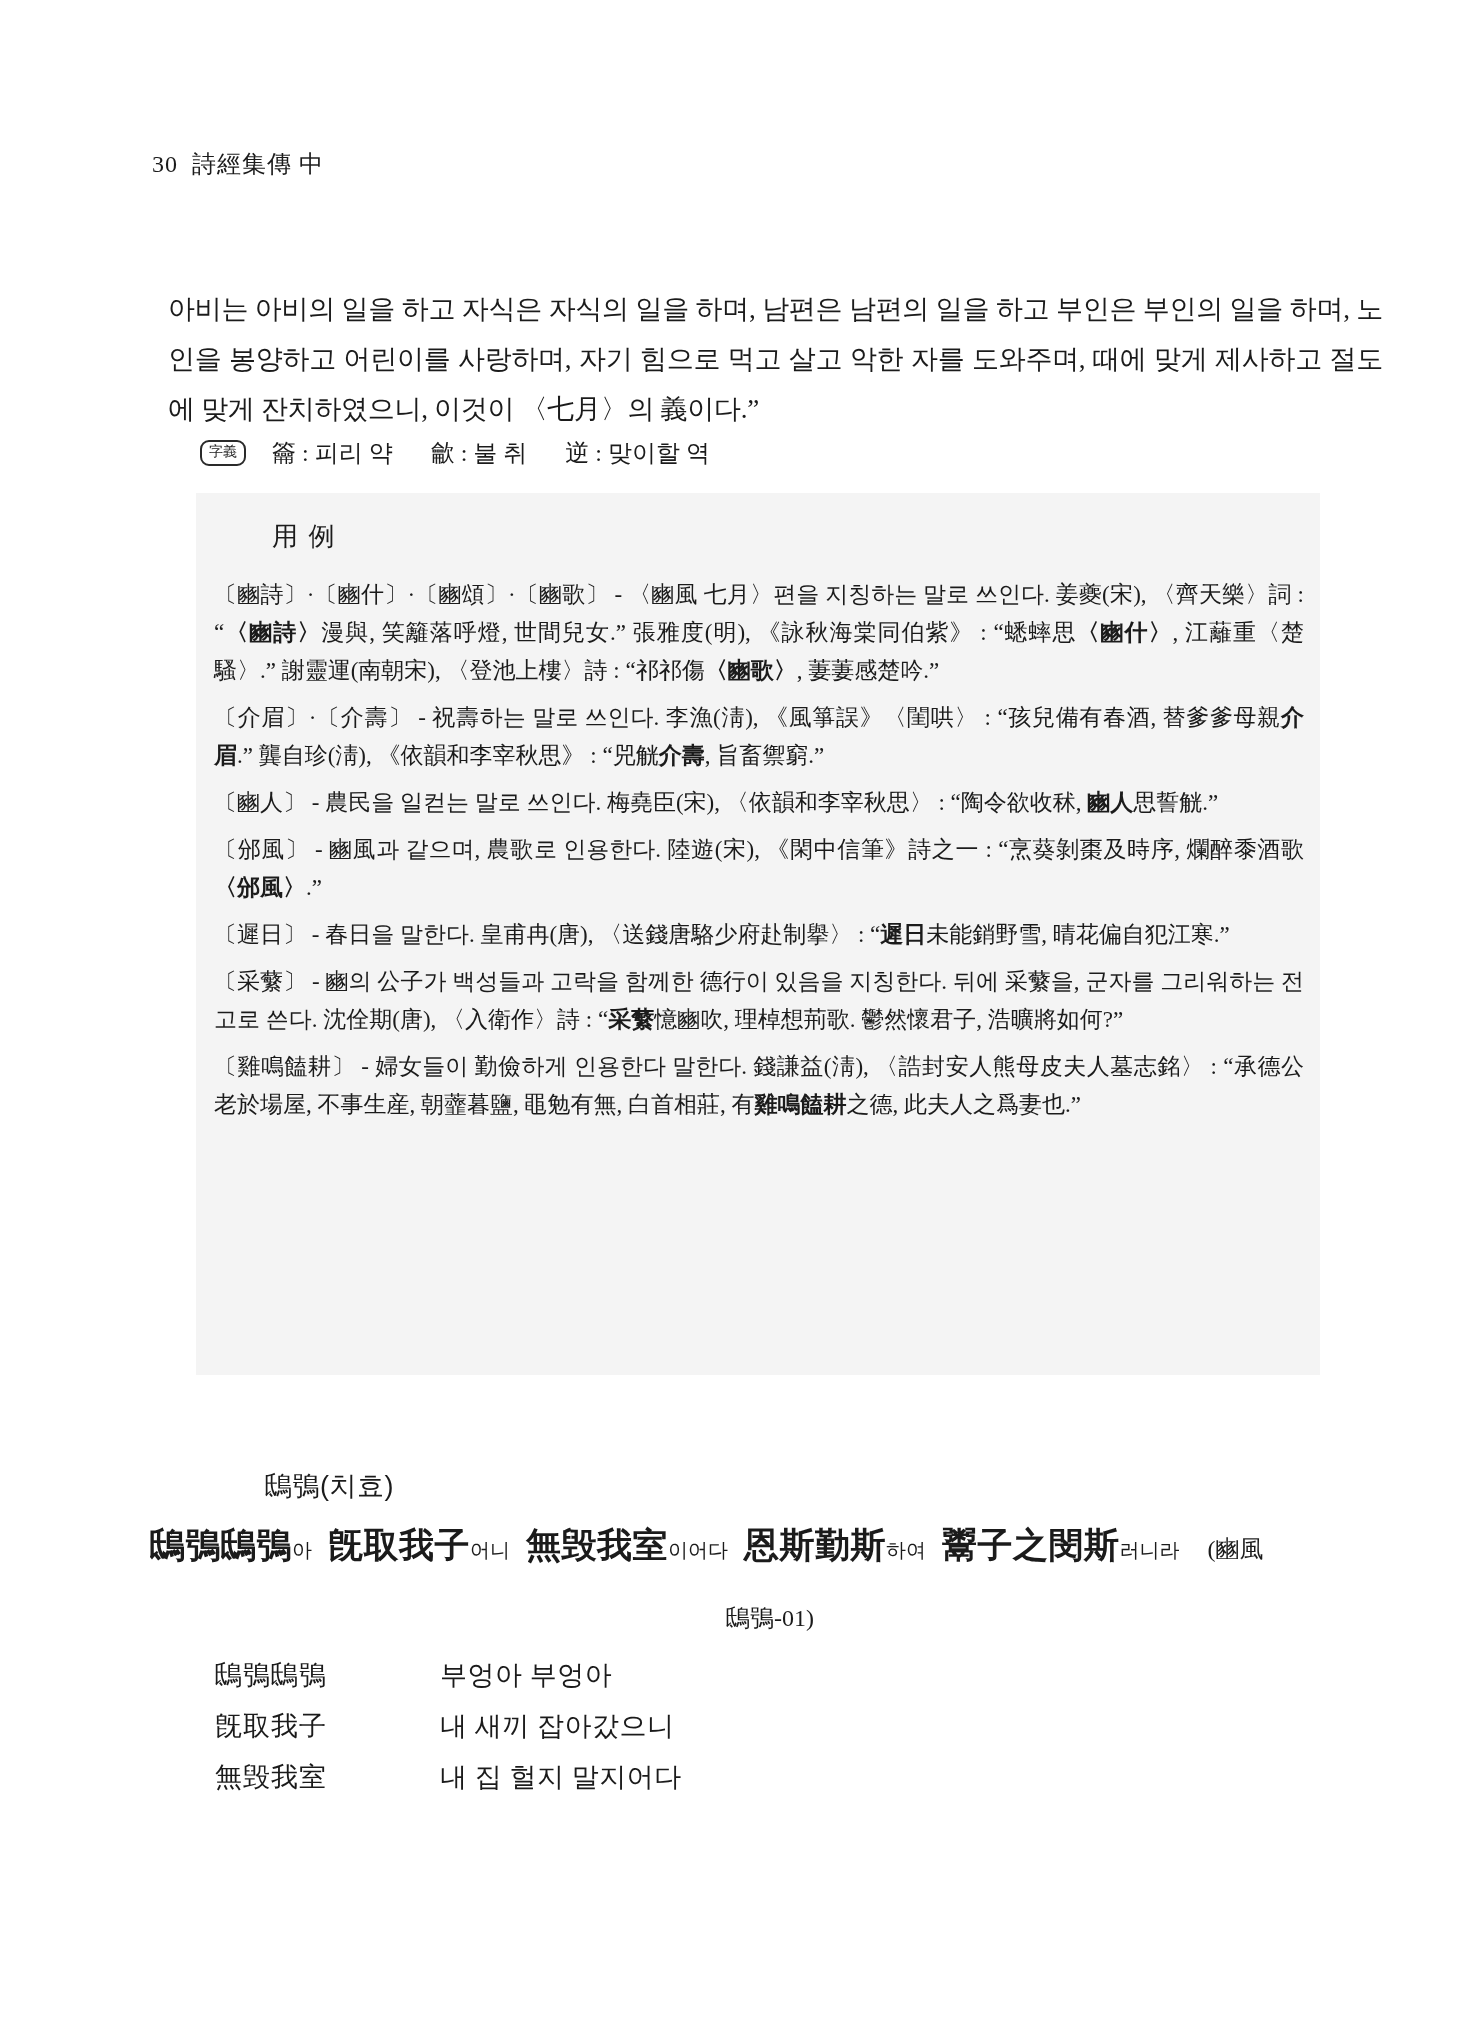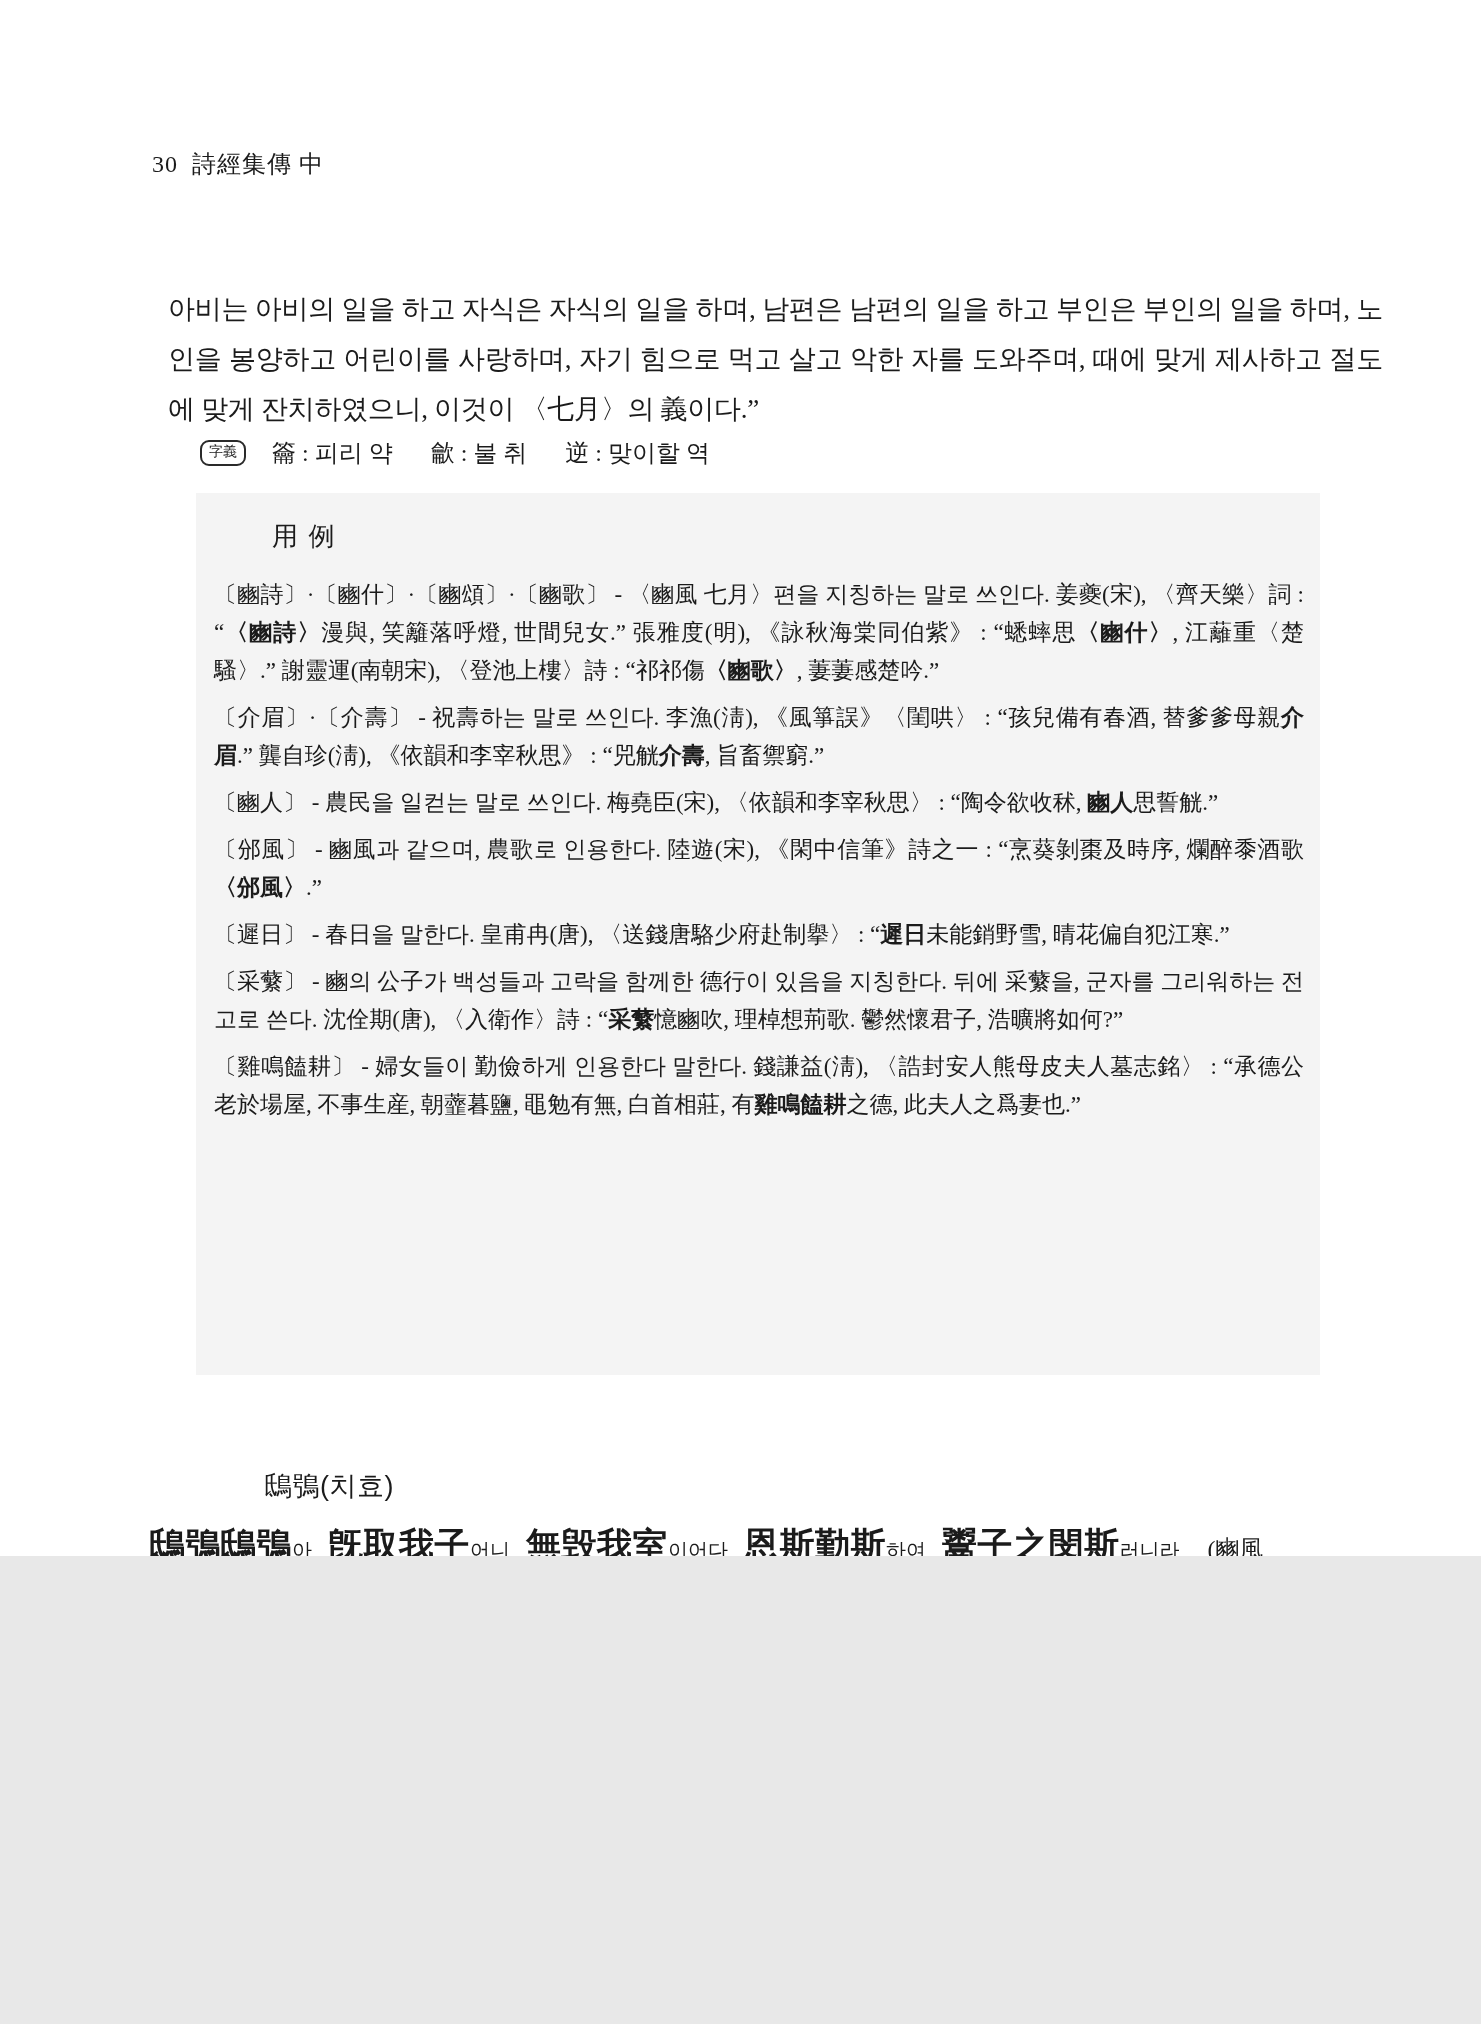--- a/index.html
+++ b/index.html
@@ -1,18 +1,18 @@
 <!DOCTYPE html>
 <html><head>
 <meta charset="utf-8">
 <style>
   html,body{margin:0;padding:0;background:#e8e8e8;}
   .page{
     position:relative;
-    width:1481px;height:1556px;
+    width:1481px;height:2024px;
     background:#ffffff;
     overflow:hidden;
     font-family:"Liberation Serif","DejaVu Serif",serif;
     color:#1b1b1b;
   }
   .abs{position:absolute;}
   
   .hdr{left:152px;top:148px;font-size:24px;letter-spacing:1px;}
   .hdr .pgnum{margin-right:14px;}
   
@@ -93,16 +93,17 @@
       <div class="trow">
         <span class="th">鴟鴞鴟鴞</span>
         <span class="tk">부엉아 부엉아</span>
       </div>
       <div class="trow">
         <span class="th">旣取我子</span>
         <span class="tk">내 새끼 잡아갔으니</span>
       </div>
       <div class="trow">
         <span class="th">無毁我室</span>
+        <span class="tk">내 집 헐지 말지어다</span>
       </div>
     </div>
 
 </div>
 
 </body></html>

